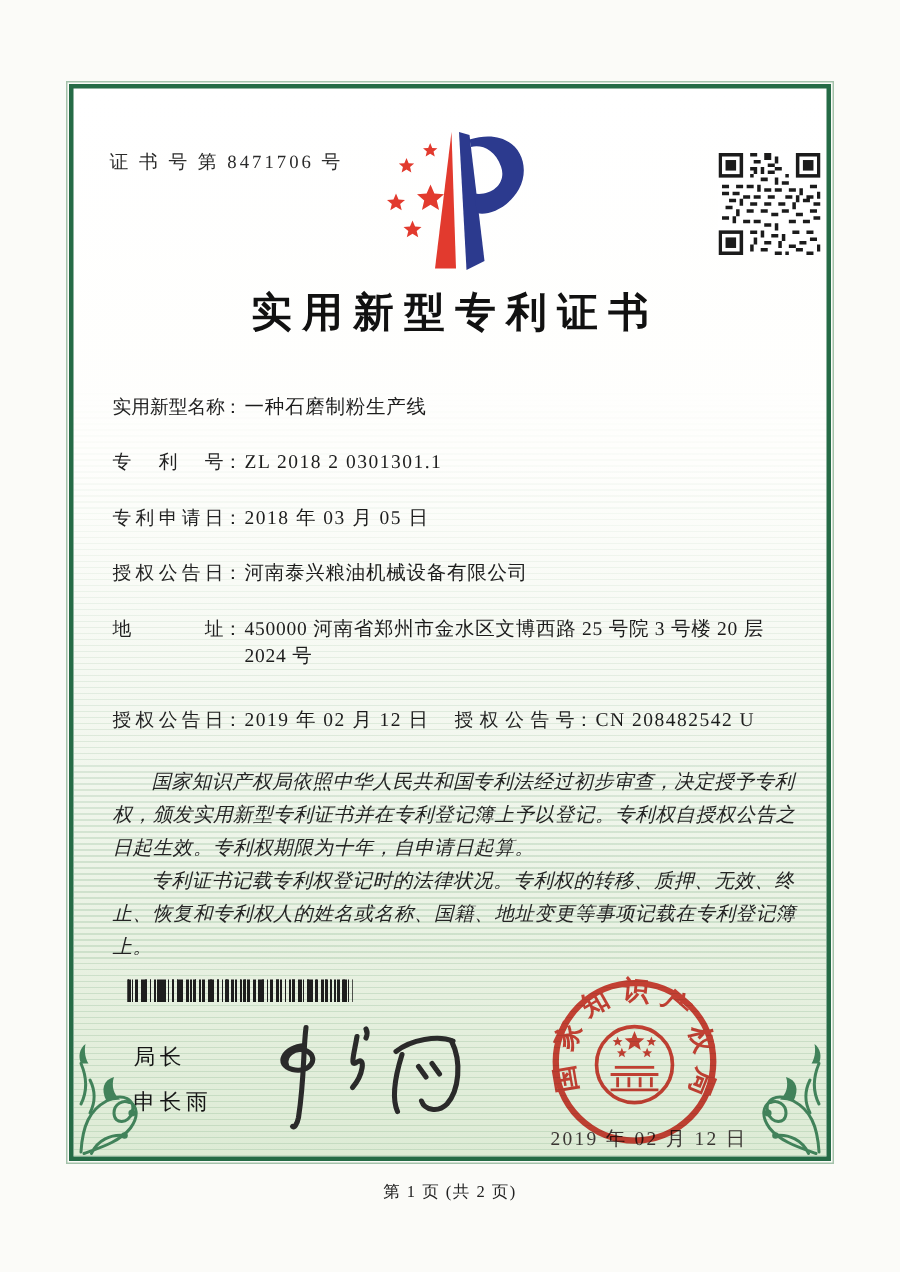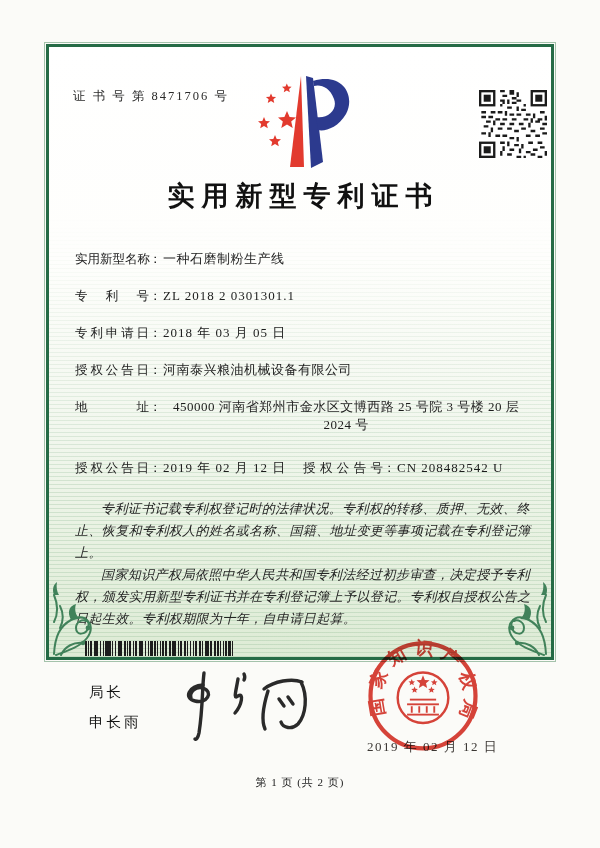--- a/index.html
+++ b/index.html
@@ -8,21 +8,21 @@
     font-family:"Liberation Serif","DejaVu Serif",serif;
     background:#f7f7f3;
     color:#1c1c1c;
     position:relative;
     overflow:hidden;
   }
   .page { position:absolute; inset:0; background:#fbfbf8; }
 
   
   .cert {
-    position:absolute; left:46px; top:44px; width:508px; height:616px;
+    position:absolute; left:46px; top:56px; width:508px; height:718px;
     border:3px solid #256b46;
     outline:1px solid #a4c2ab;
     outline-offset:1px;
     background:linear-gradient(180deg,#ffffff 0%,#fefefc 35%,#f2f7ee 62%,#e6f0df 85%,#ddebd5 100%);
     padding-left:28px;
   }
   .cert .waves {
     position:absolute; inset:0; pointer-events:none;
     background:repeating-linear-gradient(0deg, rgba(110,165,120,0.22) 0 1px, rgba(255,255,255,0) 1px 4px);
     -webkit-mask-image:linear-gradient(to bottom, transparent 28%, #000 72%);
@@ -41,21 +41,21 @@
   }
 
   .fields { position:absolute; left:26px; top:203px; width:458px; font-size:13px; }
   .frow { margin-bottom:19px; line-height:18px; position:relative; white-space:nowrap; }
   .frow.addr { white-space:normal; margin-bottom:25px; }
   .flabel {
     display:inline-block; width:74px; vertical-align:top;
     text-align:justify; text-align-last:justify; font-size:12.5px; color:#222;
   }
   .fcolon { display:inline-block; width:14px; vertical-align:top; font-size:12.5px; }
-  .fvalue { display:inline-block; vertical-align:top; max-width:366px; white-space:normal; letter-spacing:0.5px; line-height:18px;text-align:center; }
+  .fvalue { display:inline-block; vertical-align:top; max-width:366px; white-space:normal; letter-spacing:0.5px; line-height:18px; }
   .fvalue.wide { letter-spacing:1px; }
   .grant-no-group { position:absolute; left:228px; top:0; }
   .flabel.w80 { width:80px; }
 
   .legal { position:absolute; left:26px; top:451px; width:458px; font-size:13px; line-height:22px;
            font-style:italic; color:#242424; letter-spacing:0.4px; }
   .legal p { text-indent:2em; }
 
   .barcode {
     position:absolute; left:36px; top:594px; width:150px; height:15px;
@@ -142,22 +142,22 @@
       </div>
       <div class="frow">
         <span class="flabel">授权公告日</span><span class="fcolon">：</span><span class="fvalue wide">2019 年 02 月 12 日</span>
         <span class="grant-no-group">
           <span class="flabel w80">授权公告号</span><span class="fcolon">：</span><span class="fvalue wide">CN 208482542 U</span>
         </span>
       </div>
     </div>
 
     <div class="legal">
+      <p>国家知识产权局依照中华人民共和国专利法经过初步审查，决定授予专利权，颁发实用新型专利证书并在专利登记簿上予以登记。专利权自授权公告之日起生效。专利权期限为十年，自申请日起算。</p>
       <p>专利证书记载专利权登记时的法律状况。专利权的转移、质押、无效、终止、恢复和专利权人的姓名或名称、国籍、地址变更等事项记载在专利登记簿上。</p>
-      <p>国家知识产权局依照中华人民共和国专利法经过初步审查，决定授予专利权，颁发实用新型专利证书并在专利登记簿上予以登记。专利权自授权公告之日起生效。专利权期限为十年，自申请日起算。</p>
     </div>
 
     <div class="barcode"></div>
 
     <div class="director-title">局长</div>
     <div class="director-name">申长雨</div>
 
     <svg class="signature" viewBox="0 0 150 80">
       <g fill="none" stroke="#2a2a2a" stroke-width="3.4" stroke-linecap="round">
         <path d="M30,6 C28,22 29,40 25,66 C24,71 22,73 21,72"></path>

